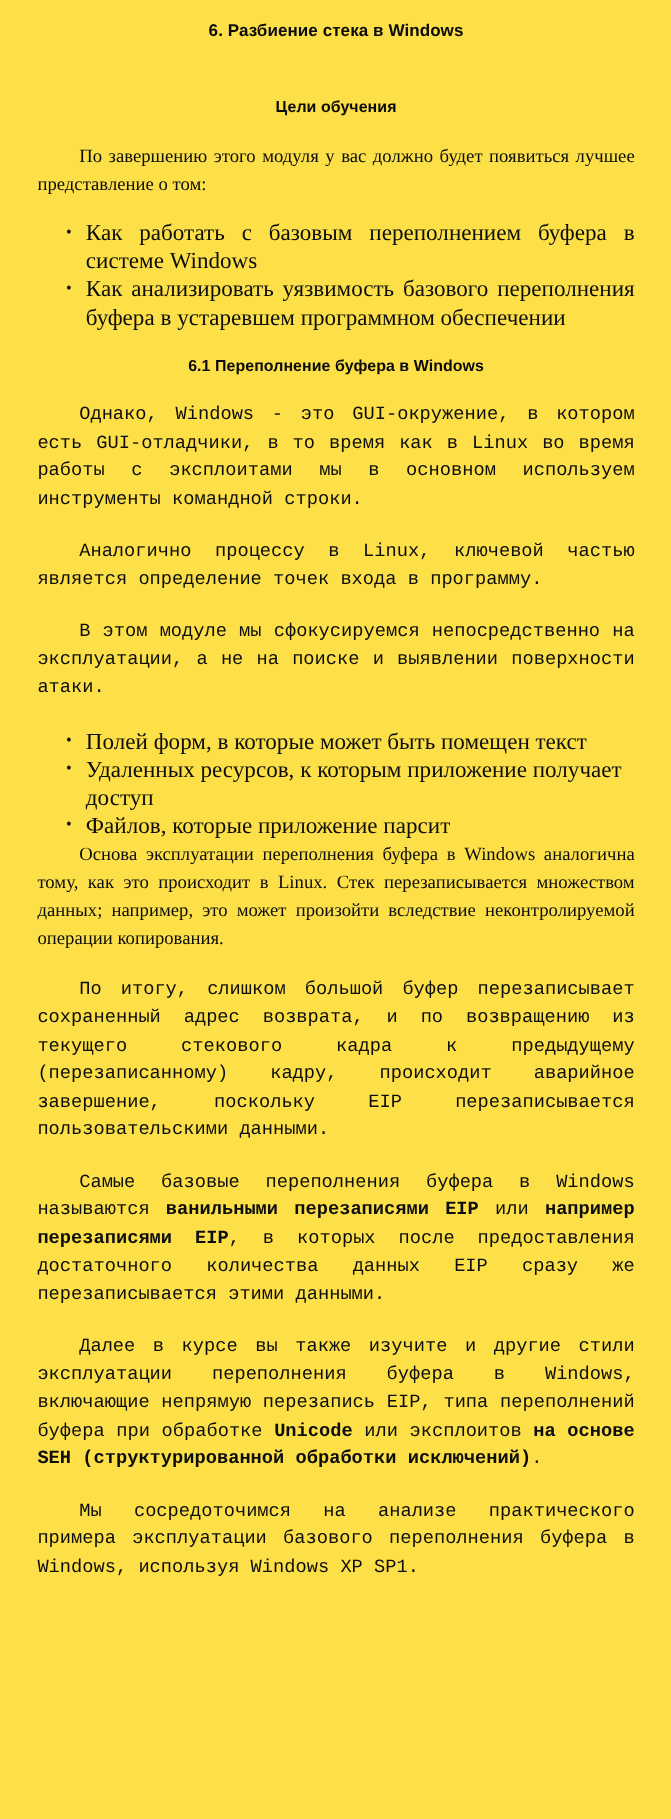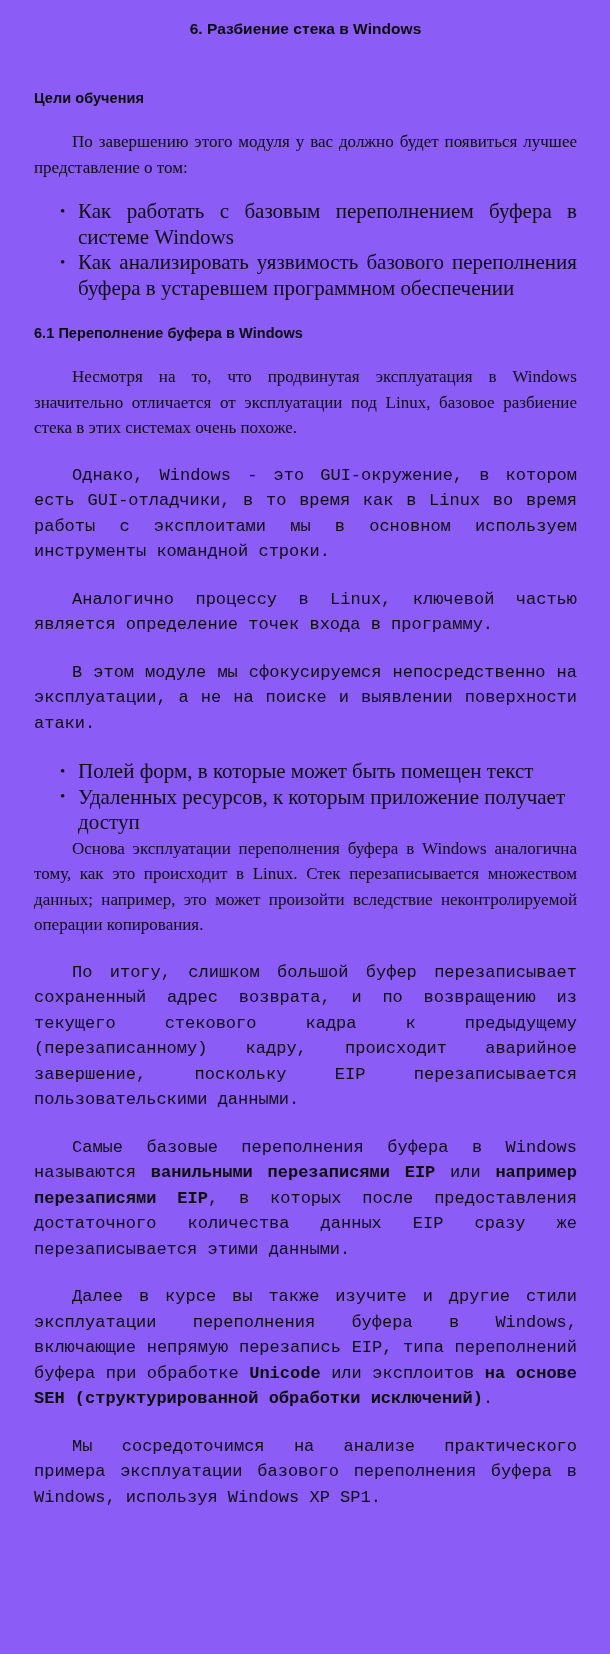--- a/index.html
+++ b/index.html
@@ -11,21 +11,21 @@
     width: 610px;
     height: 1654px;
     font-family: "Liberation Serif", "DejaVu Serif", serif;
     color: #0d0d0d;
     overflow: hidden;
   }
   .page {
     width: 610px;
     height: 1654px;
     position: relative;
-    background: #8b5cf6;
+    background: #fde047;
     box-sizing: border-box;
     padding: 0 33px 0 34px;
   }
 
   
   .doc-title {
     font-family: "Liberation Sans", "DejaVu Sans", sans-serif;
     font-weight: bold;
     font-size: 15.5px;
     line-height: 20px;
@@ -33,21 +33,21 @@
     color: #0b0b0b;
     margin: 0;
     padding-top: 19px;
     letter-spacing: 0.05px;
   }
   .section-heading {
     font-family: "Liberation Sans", "DejaVu Sans", sans-serif;
     font-weight: bold;
     font-size: 14.5px;
     line-height: 19px;
-    text-align: left;
+    text-align: center;
     color: #0b0b0b;
     margin: 0;
     letter-spacing: 0.05px;
   }
   .h-objectives { padding-top: 50px; }
   .h-61 { padding-top: 23px; }
 
   
   p.body {
     font-size: 17px;
@@ -114,35 +114,37 @@
     <li>
       <span class="li-text">Как работать с базовым переполнением буфера в системе Windows</span>
     </li>
     <li>
       <span class="li-text">Как анализировать уязвимость базового переполнения буфера в устаревшем программном обеспечении</span>
     </li>
   </ul>
 
   <h2 class="section-heading h-61">6.1 Переполнение буфера в Windows</h2>
 
-  <p class="body first-after-head">Несмотря на то, что продвинутая эксплуатация в Windows значительно отличается от эксплуатации под Linux, базовое разбиение стека в этих системах очень похоже.</p>
 
   <p class="body gap-lg">Однако, Windows - это GUI-окружение, в котором есть GUI-отладчики, в то время как в Linux во время работы с эксплоитами мы в основном используем инструменты командной строки.</p>
 
   <p class="body gap-lg">Аналогично процессу в Linux, ключевой частью является определение точек входа в программу.</p>
 
   <p class="body gap-lg">В этом модуле мы сфокусируемся непосредственно на эксплуатации, а не на поиске и выявлении поверхности атаки.</p>
 
 
   <ul class="bullets gap-list-tight">
     <li class="one-line">
       <span class="li-text">Полей форм, в которые может быть помещен текст</span>
     </li>
     <li class="one-line">
       <span class="li-text">Удаленных ресурсов, к которым приложение получает доступ</span>
+    </li>
+    <li class="one-line">
+      <span class="li-text">Файлов, которые приложение парсит</span>
     </li>
   </ul>
 
   <p class="body gap-list-tight" style="">Основа эксплуатации переполнения буфера в Windows аналогична тому, как это происходит в Linux. Стек перезаписывается множеством данных; например, это может произойти вследствие неконтролируемой операции копирования.</p>
 
   <p class="body gap-lg">По итогу, слишком большой буфер перезаписывает сохраненный адрес возврата, и по возвращению из текущего стекового кадра к предыдущему (перезаписанному) кадру, происходит аварийное завершение, поскольку EIP перезаписывается пользовательскими данными.</p>
 
   <p class="body gap-lg"><span>Самые базовые переполнения буфера в Windows называются </span><b class="bold">ванильными перезаписями EIP</b><span> или </span><b class="bold">например перезаписями EIP</b><span>, в которых после предоставления достаточного количества данных EIP сразу же перезаписывается этими данными.</span></p>
 
   <p class="body gap-lg"><span>Далее в курсе вы также изучите и другие стили эксплуатации переполнения буфера в Windows, включающие непрямую перезапись EIP, типа переполнений буфера при обработке </span><b class="bold">Unicode</b><span> или эксплоитов </span><b class="bold">на основе SEH (структурированной обработки исключений)</b><span>.</span></p>

